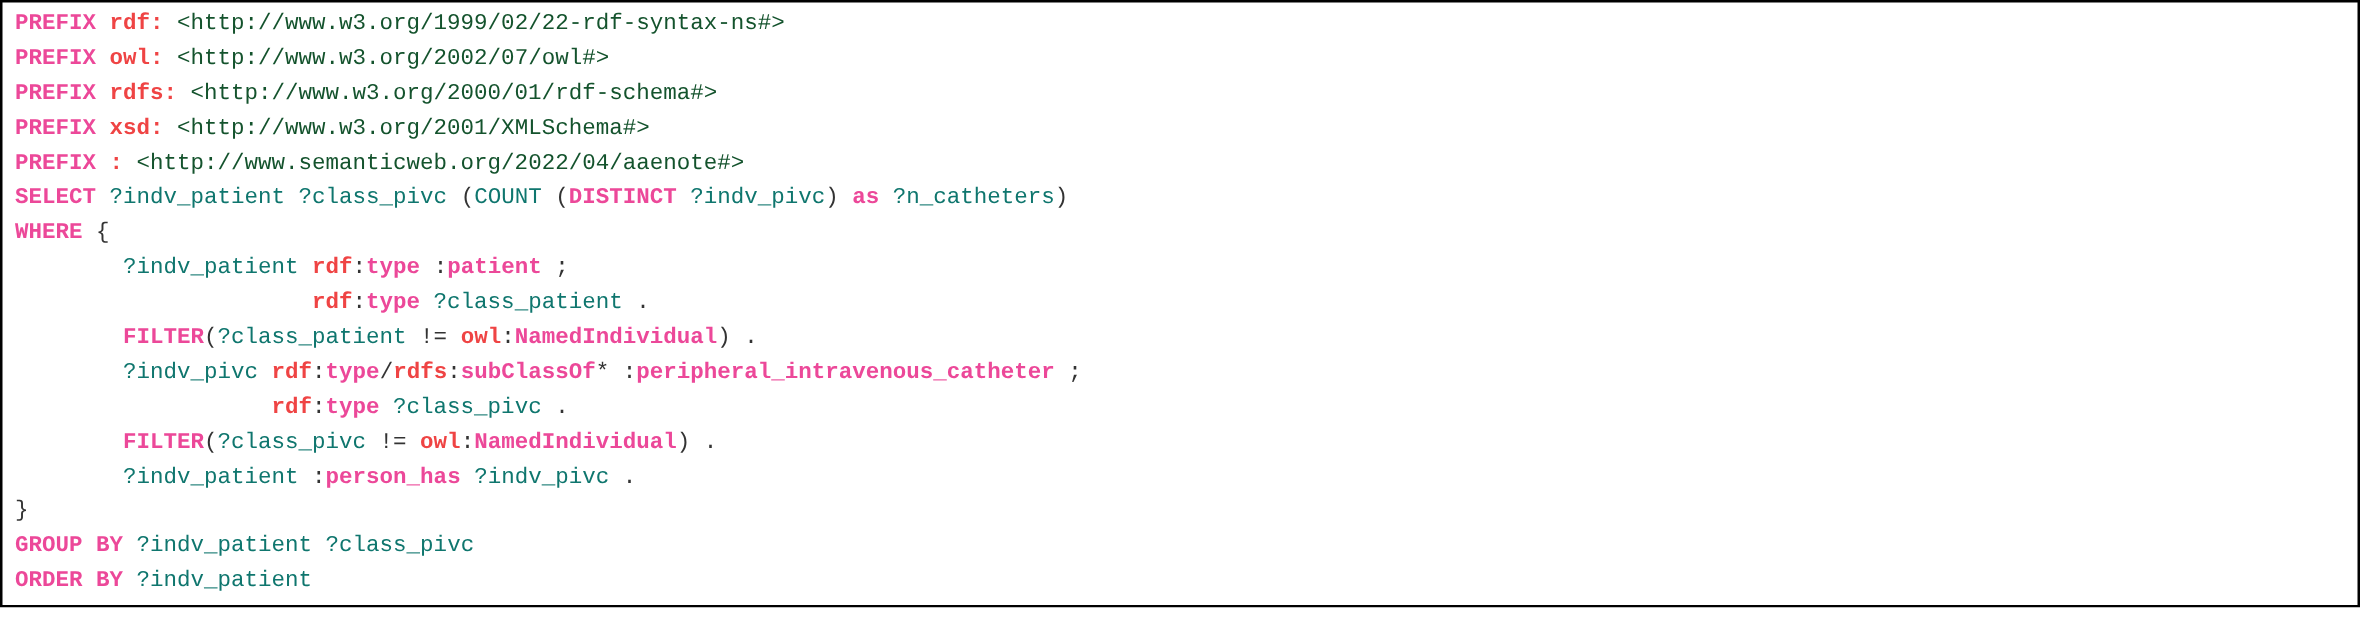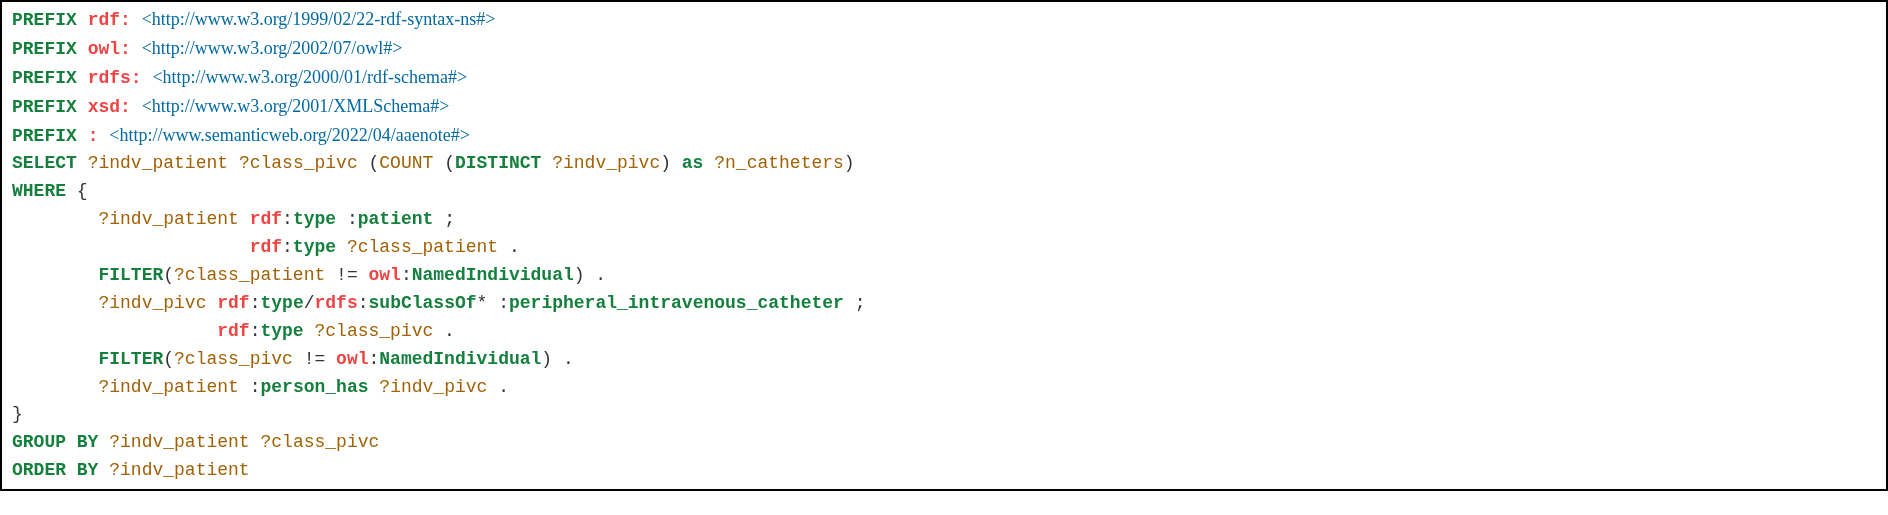--- a/index.html
+++ b/index.html
@@ -9,23 +9,23 @@
     font-family: "Courier New", Courier, monospace;
     font-size: 18px;
     line-height: 1.55;
   }
   .code-box {
     border: 2px solid #000;
     padding: 4px 10px;
     white-space: pre;
     overflow-x: auto;
   }
-  .kw-green   { color: #15803d; font-weight: bold; }
+  .kw-green   { color: #ec4899; font-weight: bold; }
   .kw-navy    { color: #ef4444; font-weight: bold; }
-  .uri        { color: #0369a1; font-family: Liberation Serif, serif; }
-  .var        { color: #a16207; }
+  .uri        { color: #14532d; }
+  .var        { color: #0f766e; }
   .punct      { color: #333; }
   .plain      { color: #333; }
 </style>
 </head>
 <body>
 
 <div class="code-box" id="code-box"><div><span class="kw-green">PREFIX</span><span class="plain"> </span><span class="kw-navy">rdf:</span><span class="plain"> </span><span class="uri">&lt;http://www.w3.org/1999/02/22-rdf-syntax-ns#&gt;</span></div><div><span class="kw-green">PREFIX</span><span class="plain"> </span><span class="kw-navy">owl:</span><span class="plain"> </span><span class="uri">&lt;http://www.w3.org/2002/07/owl#&gt;</span></div><div><span class="kw-green">PREFIX</span><span class="plain"> </span><span class="kw-navy">rdfs:</span><span class="plain"> </span><span class="uri">&lt;http://www.w3.org/2000/01/rdf-schema#&gt;</span></div><div><span class="kw-green">PREFIX</span><span class="plain"> </span><span class="kw-navy">xsd:</span><span class="plain"> </span><span class="uri">&lt;http://www.w3.org/2001/XMLSchema#&gt;</span></div><div><span class="kw-green">PREFIX</span><span class="plain"> </span><span class="kw-navy">:</span><span class="plain"> </span><span class="uri">&lt;http://www.semanticweb.org/2022/04/aaenote#&gt;</span></div><div><span class="kw-green">SELECT</span><span class="plain"> </span><span class="var">?indv_patient</span><span class="plain"> </span><span class="var">?class_pivc</span><span class="plain"> (</span><span class="var">COUNT</span><span class="plain"> (</span><span class="kw-green">DISTINCT</span><span class="plain"> </span><span class="var">?indv_pivc</span><span class="plain">) </span><span class="kw-green">as</span><span class="plain"> </span><span class="var">?n_catheters</span><span class="plain">)</span></div><div><span class="kw-green">WHERE</span><span class="plain"> {</span></div><div><span class="plain">        </span><span class="var">?indv_patient</span><span class="plain"> </span><span class="kw-navy">rdf</span><span class="punct">:</span><span class="kw-green">type</span><span class="plain"> </span><span class="punct">:</span><span class="kw-green">patient</span><span class="plain"> ;</span></div><div><span class="plain">                      </span><span class="kw-navy">rdf</span><span class="punct">:</span><span class="kw-green">type</span><span class="plain"> </span><span class="var">?class_patient</span><span class="plain"> .</span></div><div><span class="plain">        </span><span class="kw-green">FILTER</span><span class="plain">(</span><span class="var">?class_patient</span><span class="plain"> != </span><span class="kw-navy">owl</span><span class="punct">:</span><span class="kw-green">NamedIndividual</span><span class="plain">) .</span></div><div><span class="plain">        </span><span class="var">?indv_pivc</span><span class="plain"> </span><span class="kw-navy">rdf</span><span class="punct">:</span><span class="kw-green">type</span><span class="plain">/</span><span class="kw-navy">rdfs</span><span class="punct">:</span><span class="kw-green">subClassOf</span><span class="plain">* </span><span class="punct">:</span><span class="kw-green">peripheral_intravenous_catheter</span><span class="plain"> ;</span></div><div><span class="plain">                   </span><span class="kw-navy">rdf</span><span class="punct">:</span><span class="kw-green">type</span><span class="plain"> </span><span class="var">?class_pivc</span><span class="plain"> .</span></div><div><span class="plain">        </span><span class="kw-green">FILTER</span><span class="plain">(</span><span class="var">?class_pivc</span><span class="plain"> != </span><span class="kw-navy">owl</span><span class="punct">:</span><span class="kw-green">NamedIndividual</span><span class="plain">) .</span></div><div><span class="plain">        </span><span class="var">?indv_patient</span><span class="plain"> </span><span class="punct">:</span><span class="kw-green">person_has</span><span class="plain"> </span><span class="var">?indv_pivc</span><span class="plain"> .</span></div><div><span class="plain">}</span></div><div><span class="kw-green">GROUP BY</span><span class="plain"> </span><span class="var">?indv_patient</span><span class="plain"> </span><span class="var">?class_pivc</span></div><div><span class="kw-green">ORDER BY</span><span class="plain"> </span><span class="var">?indv_patient</span></div></div>
 
 </body></html>

